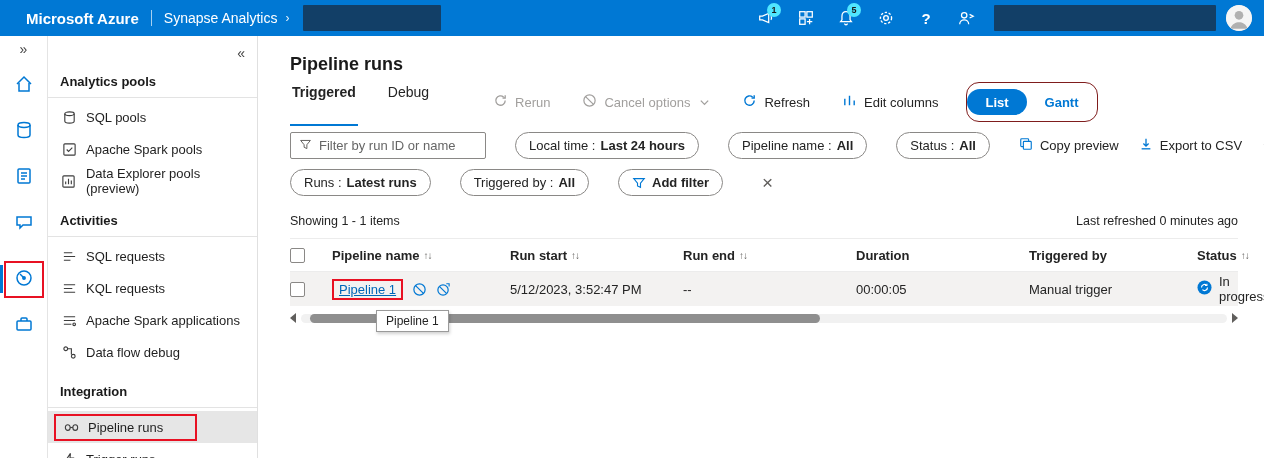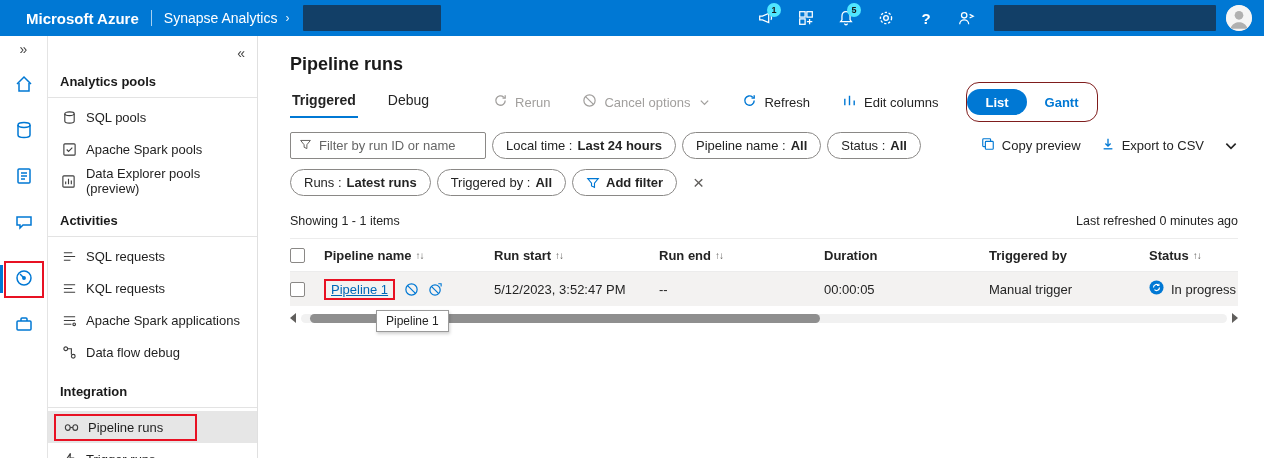--- a/index.html
+++ b/index.html
@@ -46,49 +46,49 @@
   .side-item { height:32px; display:flex; align-items:center; gap:9px; padding-left:13px; font-size:13px; color:#1f1f1f; cursor:pointer; }
   .side-item .sicon { display:flex; width:16px; justify-content:center; color:#3d3d3d; }
   .side-item.selected { background:#e6e6e6; padding-left:6px; }
   .side-redbox { display:inline-flex; align-items:center; gap:9px; border:2px solid #e81123; padding:4px 32px 4px 7px; }
 
   
   .main { flex:1; background:#fff; padding:10px 26px 0 32px; overflow:hidden; }
   .page-title { font-size:18px; font-weight:700; margin-top:8px; color:#1a1a1a; }
 
   .tabs-row { display:flex; align-items:center; margin-top:10px; height:34px; }
-  .tab { font-size:14px; padding:6px 2px 8px; margin-right:28px; cursor:pointer; color:#242424; border-bottom:2px solid transparent; }
+  .tab { font-size:14px; padding:6px 2px 24px; margin-right:28px; cursor:pointer; color:#242424; border-bottom:2px solid transparent; }
   .tab.active { font-weight:700; border-bottom:2px solid #0078d4; }
   .toolbar { display:flex; align-items:center; margin-left:34px; gap:32px; }
   .tool { display:flex; align-items:center; gap:7px; font-size:13px; cursor:pointer; white-space:nowrap; }
   .tool.disabled { color:#a19f9d; cursor:default; }
   .tool .chev { display:flex; margin-left:2px; }
   .toggle { display:flex; align-items:center; border:1px solid #7f1d1d; border-radius:13px; height:40px; overflow:hidden; margin-left:28px; }
   .toggle-seg { padding:0 18px; height:26px; display:flex; align-items:center; font-size:13px; font-weight:700; cursor:pointer; }
   .toggle-seg.on { background:#0078d4; color:#fff; border-radius:13px; }
   .toggle-seg.off { color:#0078d4; }
 
-  .filters-row { display:flex; align-items:center; margin-top:13px; gap:6px; }
+  .filters-row { display:flex; align-items:center; margin-top:13px; gap:29px; }
   .filters-row.second { margin-top:10px; }
   .searchbox { width:196px; height:27px; border:1px solid #8a8886; border-radius:2px; display:flex; align-items:center; padding:0 8px; gap:7px; background:#fff; }
   .searchbox input { border:none; outline:none; flex:1; font-size:13px; font-family:"Liberation Sans",sans-serif; color:#242424; background:transparent; }
   .searchbox input::placeholder { color:#666; }
   .pill { height:27px; border:1px solid #8a8886; border-radius:14px; display:flex; align-items:center; padding:12px 13px; font-size:13px; white-space:nowrap; cursor:pointer; background:#fff; }
   .pill b { margin-left:5px; font-weight:700; }
   .pill .picon { display:flex; margin-right:6px; color:#0078d4; }
   .pill.addfilter { font-weight:700; }
   .clear-x { font-size:19px; color:#605e5c; margin-left:10px; cursor:pointer; line-height:1; }
   .filters-right { margin-left:auto; display:flex; align-items:center; gap:20px; }
   .linktool { display:flex; align-items:center; gap:7px; font-size:13px; color:#242424; cursor:pointer; white-space:nowrap; }
   .big-chev { color:#242424; display:flex; cursor:pointer; }
 
   .summary-row { display:flex; justify-content:space-between; align-items:center; margin-top:18px; font-size:12.5px; color:#242424; }
 
   .table-wrap { margin-top:10px; position:relative; }
-  .tgrid { display:grid; grid-template-columns:34px 170px 165px 165px 165px 160px 1fr; align-items:center; }
+  .tgrid { display:grid; grid-template-columns:34px 170px 165px 165px 165px 160px 1fr; align-items:center;gap:8px; }
   .thead { height:34px; border-top:1px solid #ececec; border-bottom:1px solid #ececec; font-weight:700; font-size:13px; }
   .th { display:flex; align-items:center; gap:4px; cursor:pointer; }
   .sort { font-size:10px; color:#605e5c; letter-spacing:-1px; font-weight:400; }
   .trow { height:34px; background:#f3f2f1; font-size:13px; }
   .checkbox { width:15px; height:15px; border:1px solid #8a8886; border-radius:2px; background:#fff; cursor:pointer; }
   .name-cell { display:flex; align-items:center; gap:9px; }
   .plink { color:#0067b8; text-decoration:underline; font-size:13px; cursor:pointer; border:2px solid #e81123; padding:1px 5px; }
   .row-icon { display:flex; cursor:pointer; }
   .status-cell { display:flex; align-items:center; gap:7px; }
 

